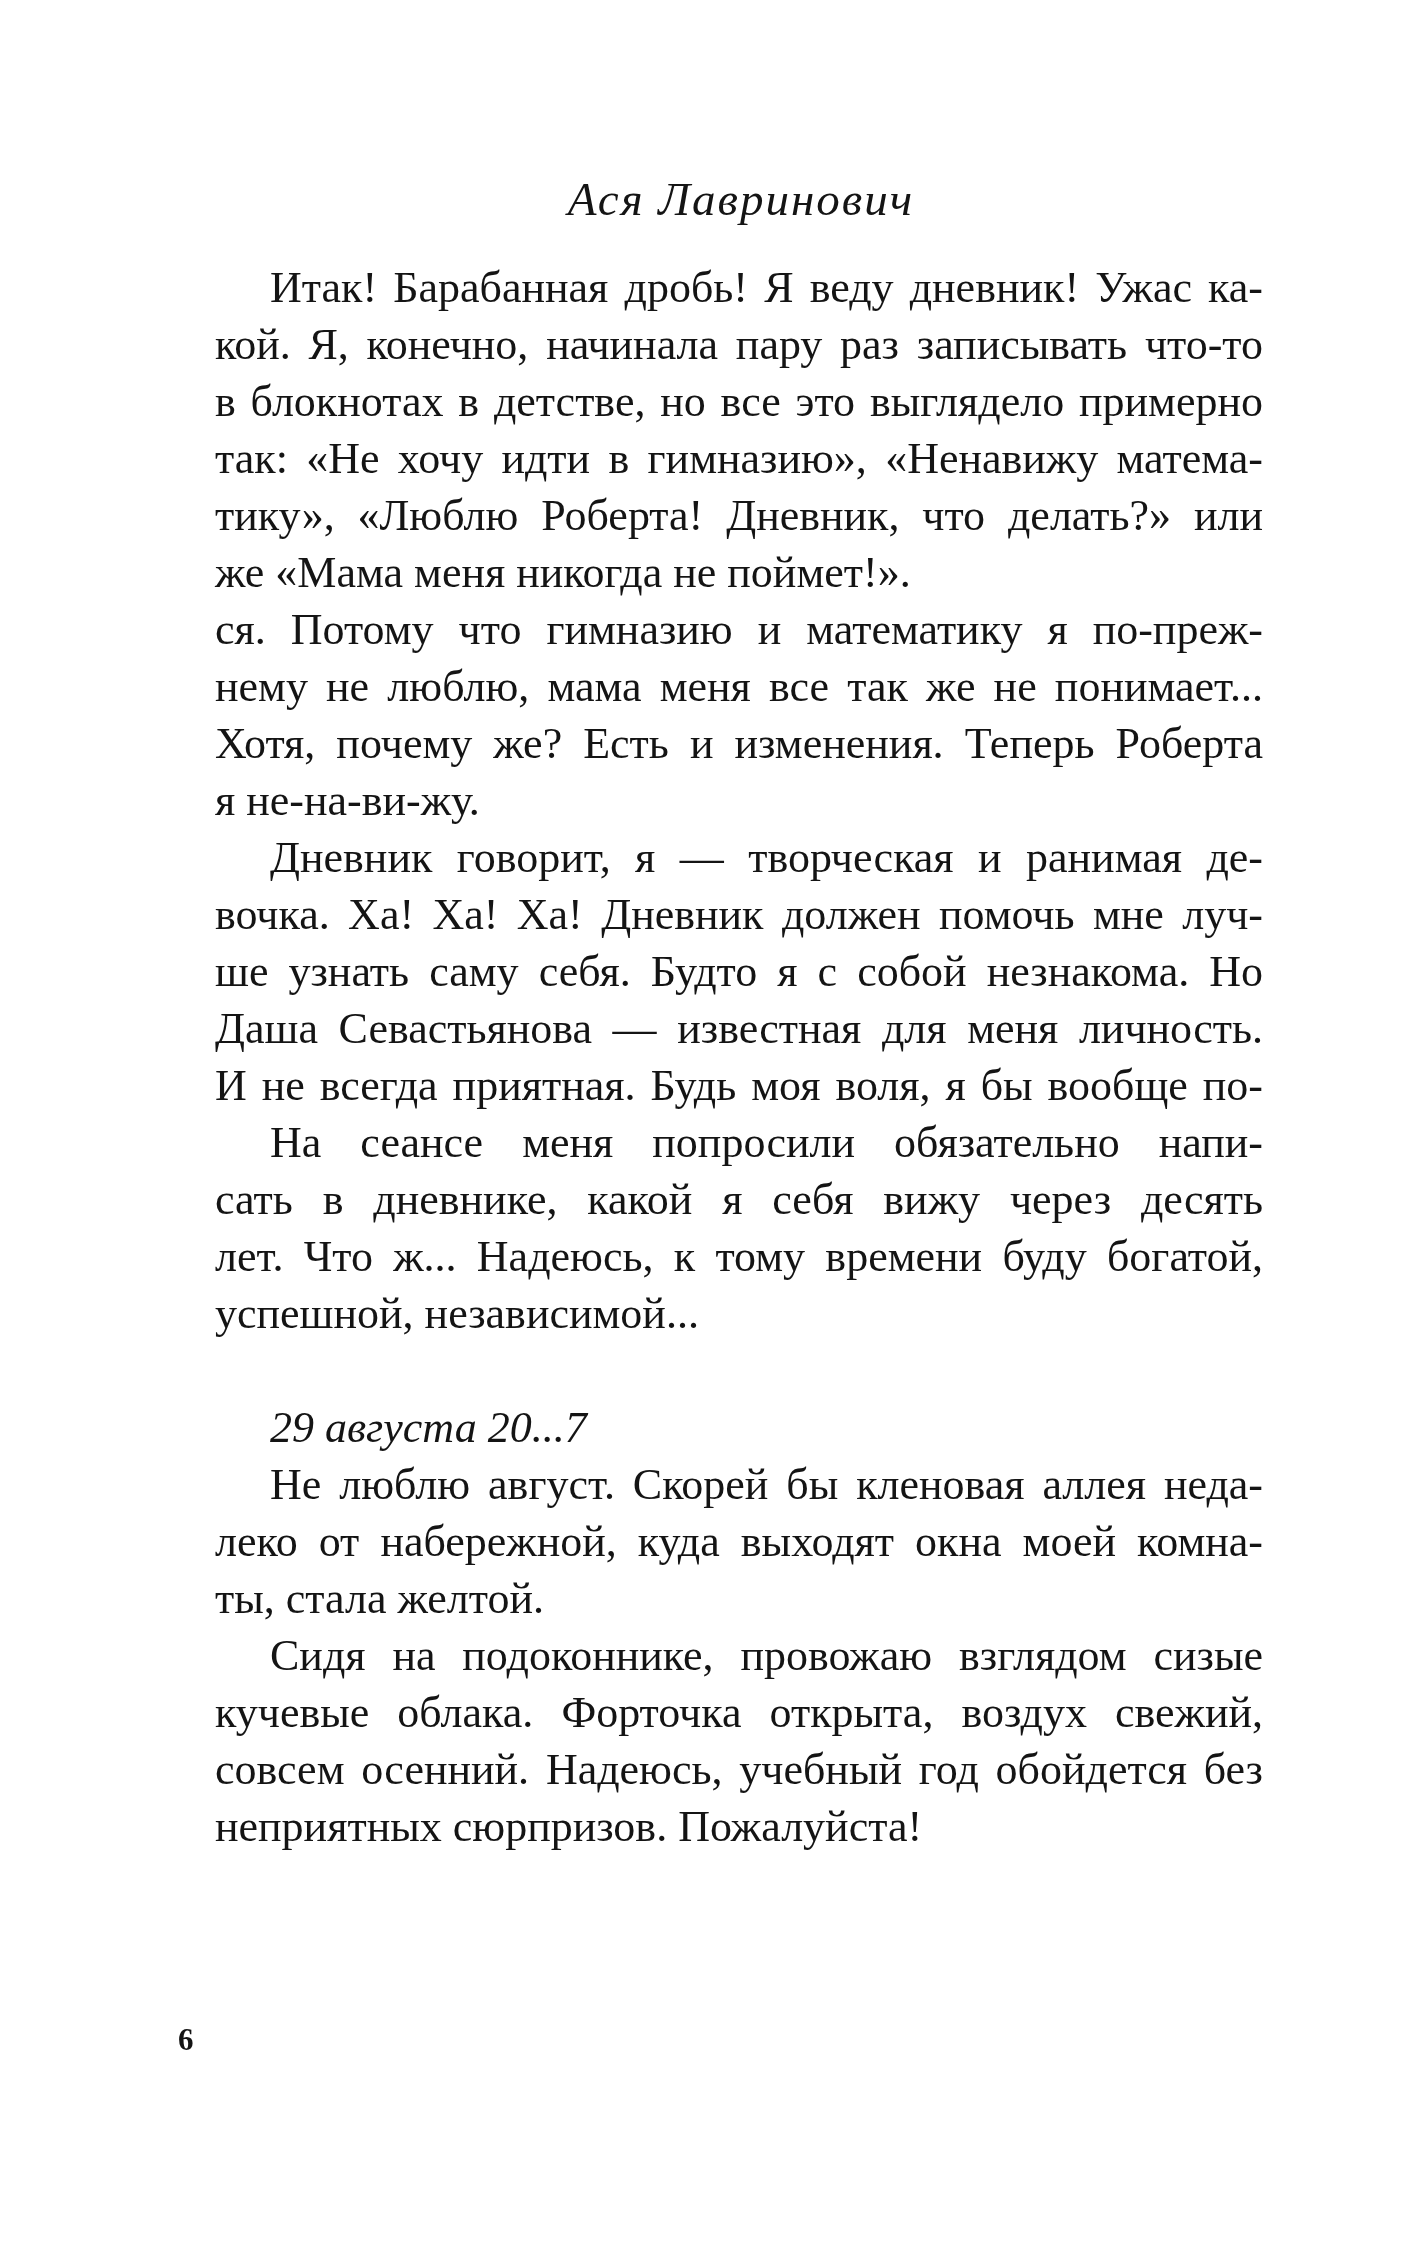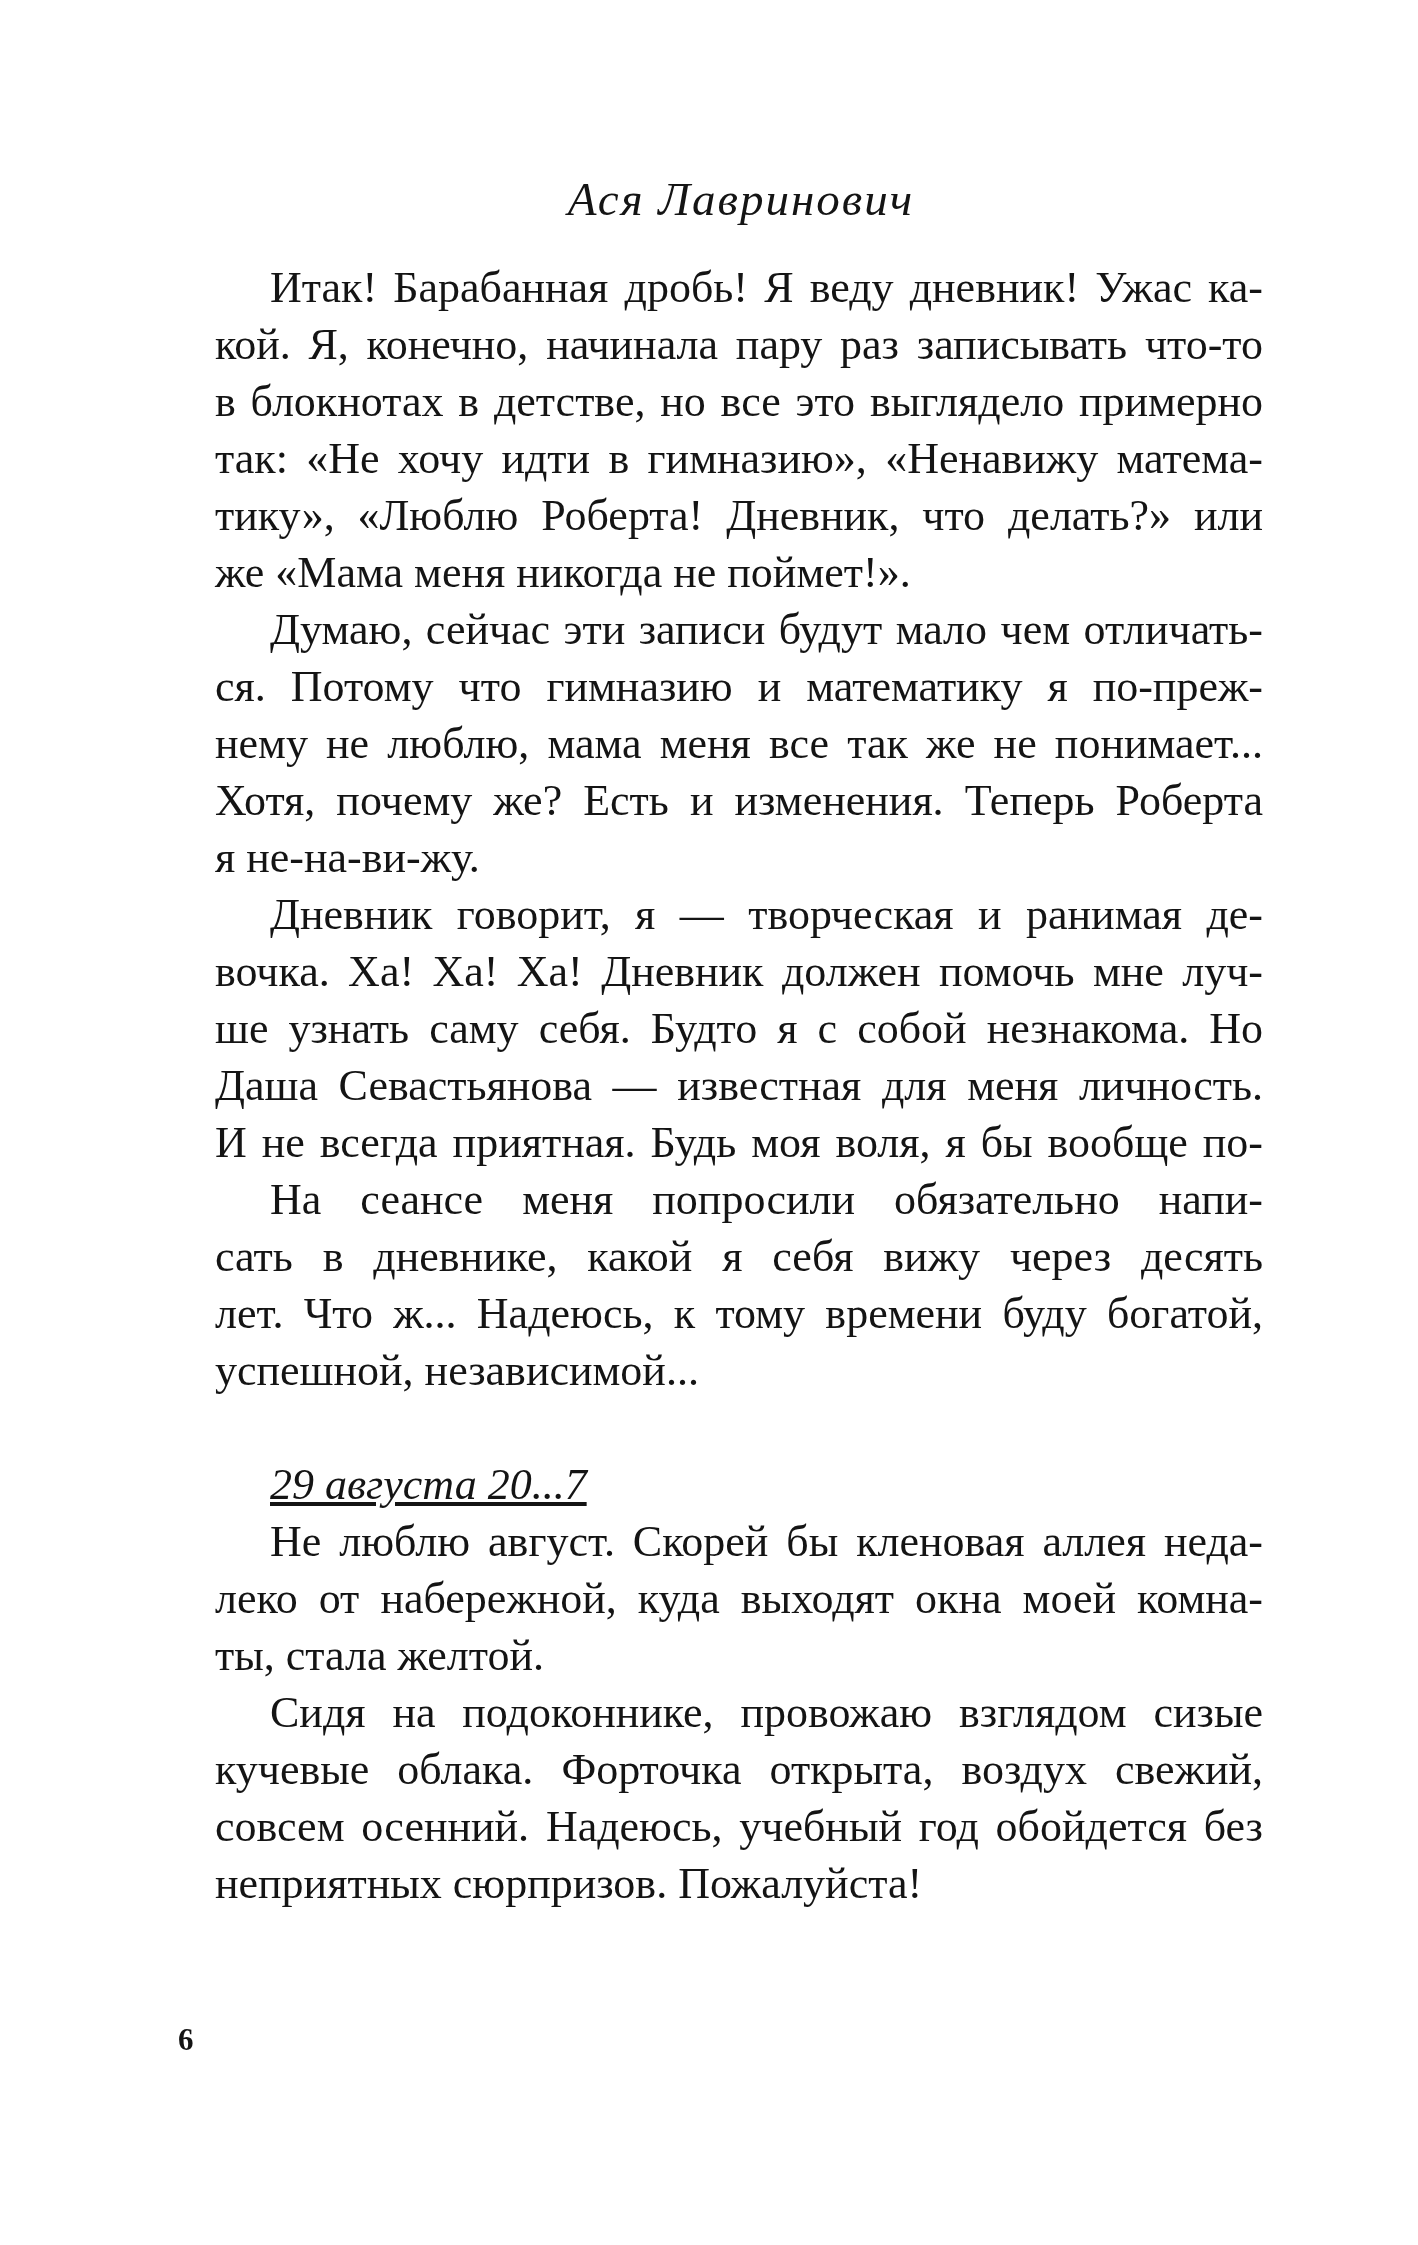--- a/index.html
+++ b/index.html
@@ -44,21 +44,20 @@
     text-align-last: justify;
   }
   .line.para-first { text-indent: 55px; }
   .line.para-last { text-align-last: left; }
   .para.date-entry {
     margin-top: 57px;
     font-style: italic;
   }
   .para.date-entry .line {
     text-align-last: left;
-    text-decoration: underline;
   }
   .page-number {
     position: absolute;
     left: 178px;
     top: 2022px;
     font-size: 31px;
     font-weight: bold;
   }
 </style>
 </head>
@@ -71,21 +70,20 @@
   <div class="body-text">
       <div class="para">
         <div class="line para-first">Итак! Барабанная дробь! Я веду дневник! Ужас ка-</div>
         <div class="line">кой. Я, конечно, начинала пару раз записывать что-то</div>
         <div class="line">в блокнотах в детстве, но все это выглядело примерно</div>
         <div class="line">так: «Не хочу идти в гимназию», «Ненавижу матема-</div>
         <div class="line">тику», «Люблю Роберта! Дневник, что делать?» или</div>
         <div class="line para-last">же «Мама меня никогда не поймет!».</div>
       </div>
       <div class="para">
-        <div class="line para-first">Думаю, сейчас эти записи будут мало чем отличать-</div>
         <div class="line">ся. Потому что гимназию и математику я по-преж-</div>
         <div class="line">нему не люблю, мама меня все так же не понимает...</div>
         <div class="line">Хотя, почему же? Есть и изменения. Теперь Роберта</div>
         <div class="line para-last">я не-на-ви-жу.</div>
       </div>
       <div class="para">
         <div class="line para-first">Дневник говорит, я — творческая и ранимая де-</div>
         <div class="line">вочка. Ха! Ха! Ха! Дневник должен помочь мне луч-</div>
         <div class="line">ше узнать саму себя. Будто я с собой незнакома. Но</div>
         <div class="line">Даша Севастьянова — известная для меня личность.</div>

